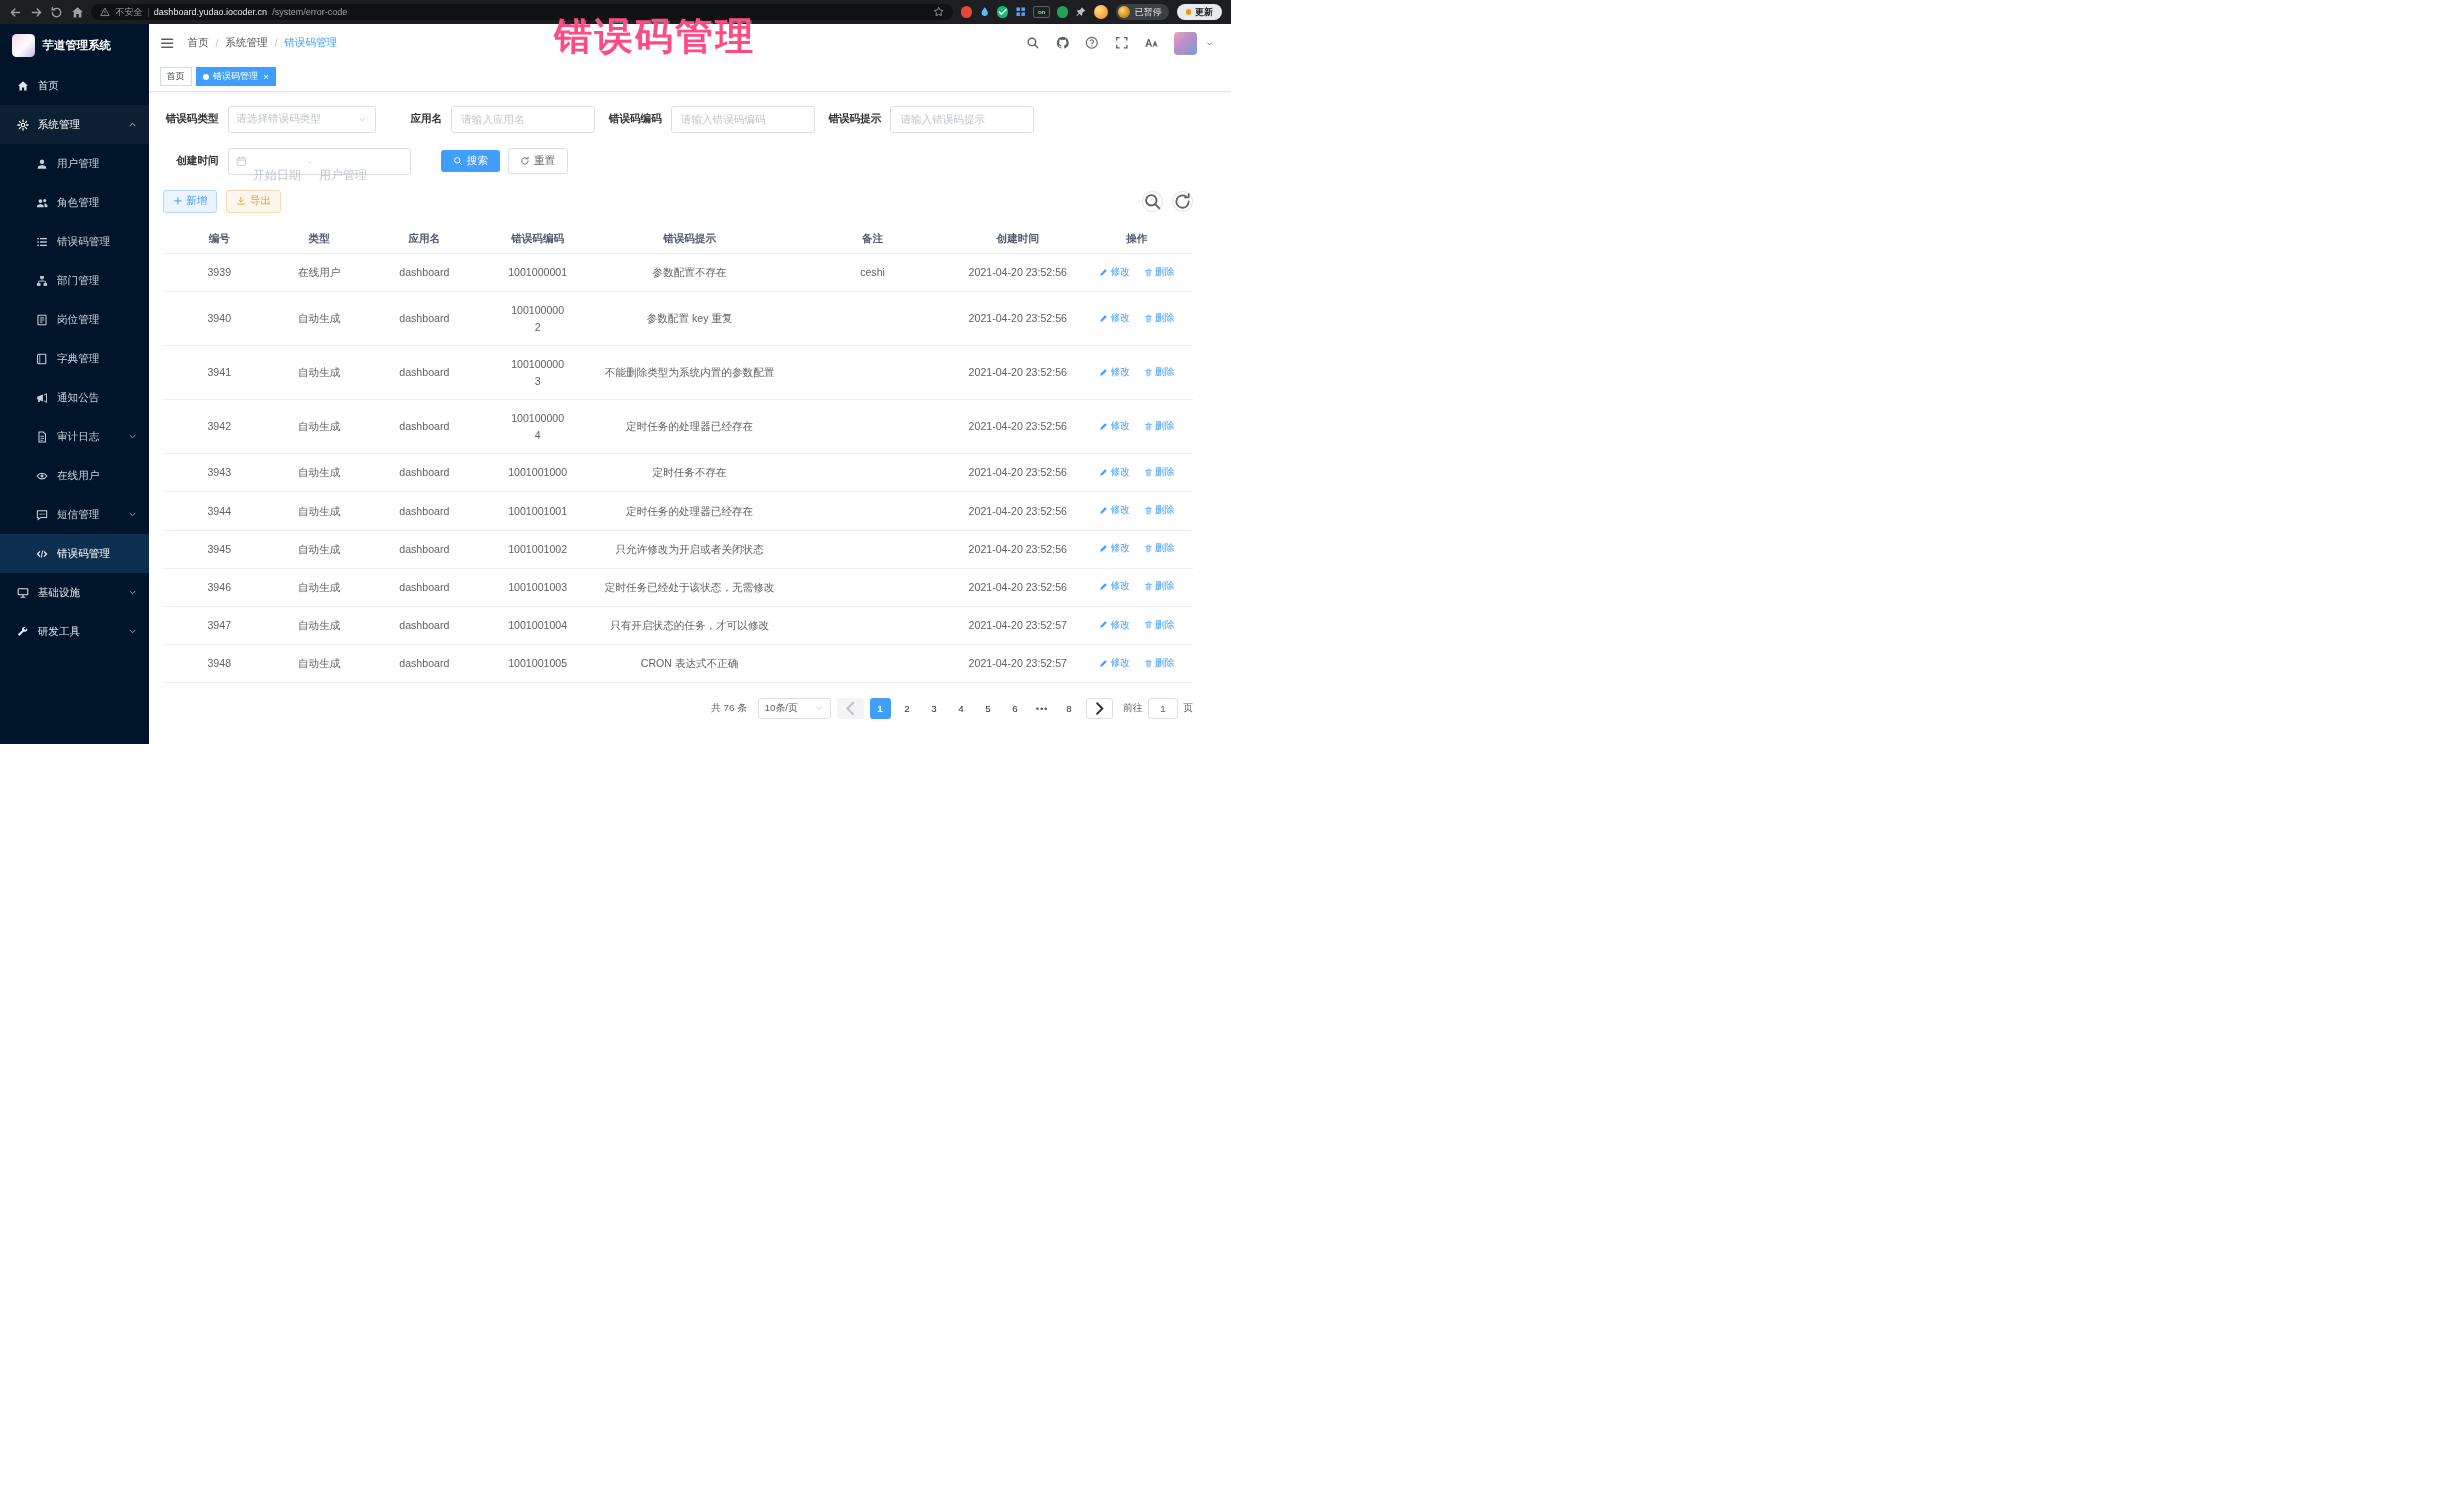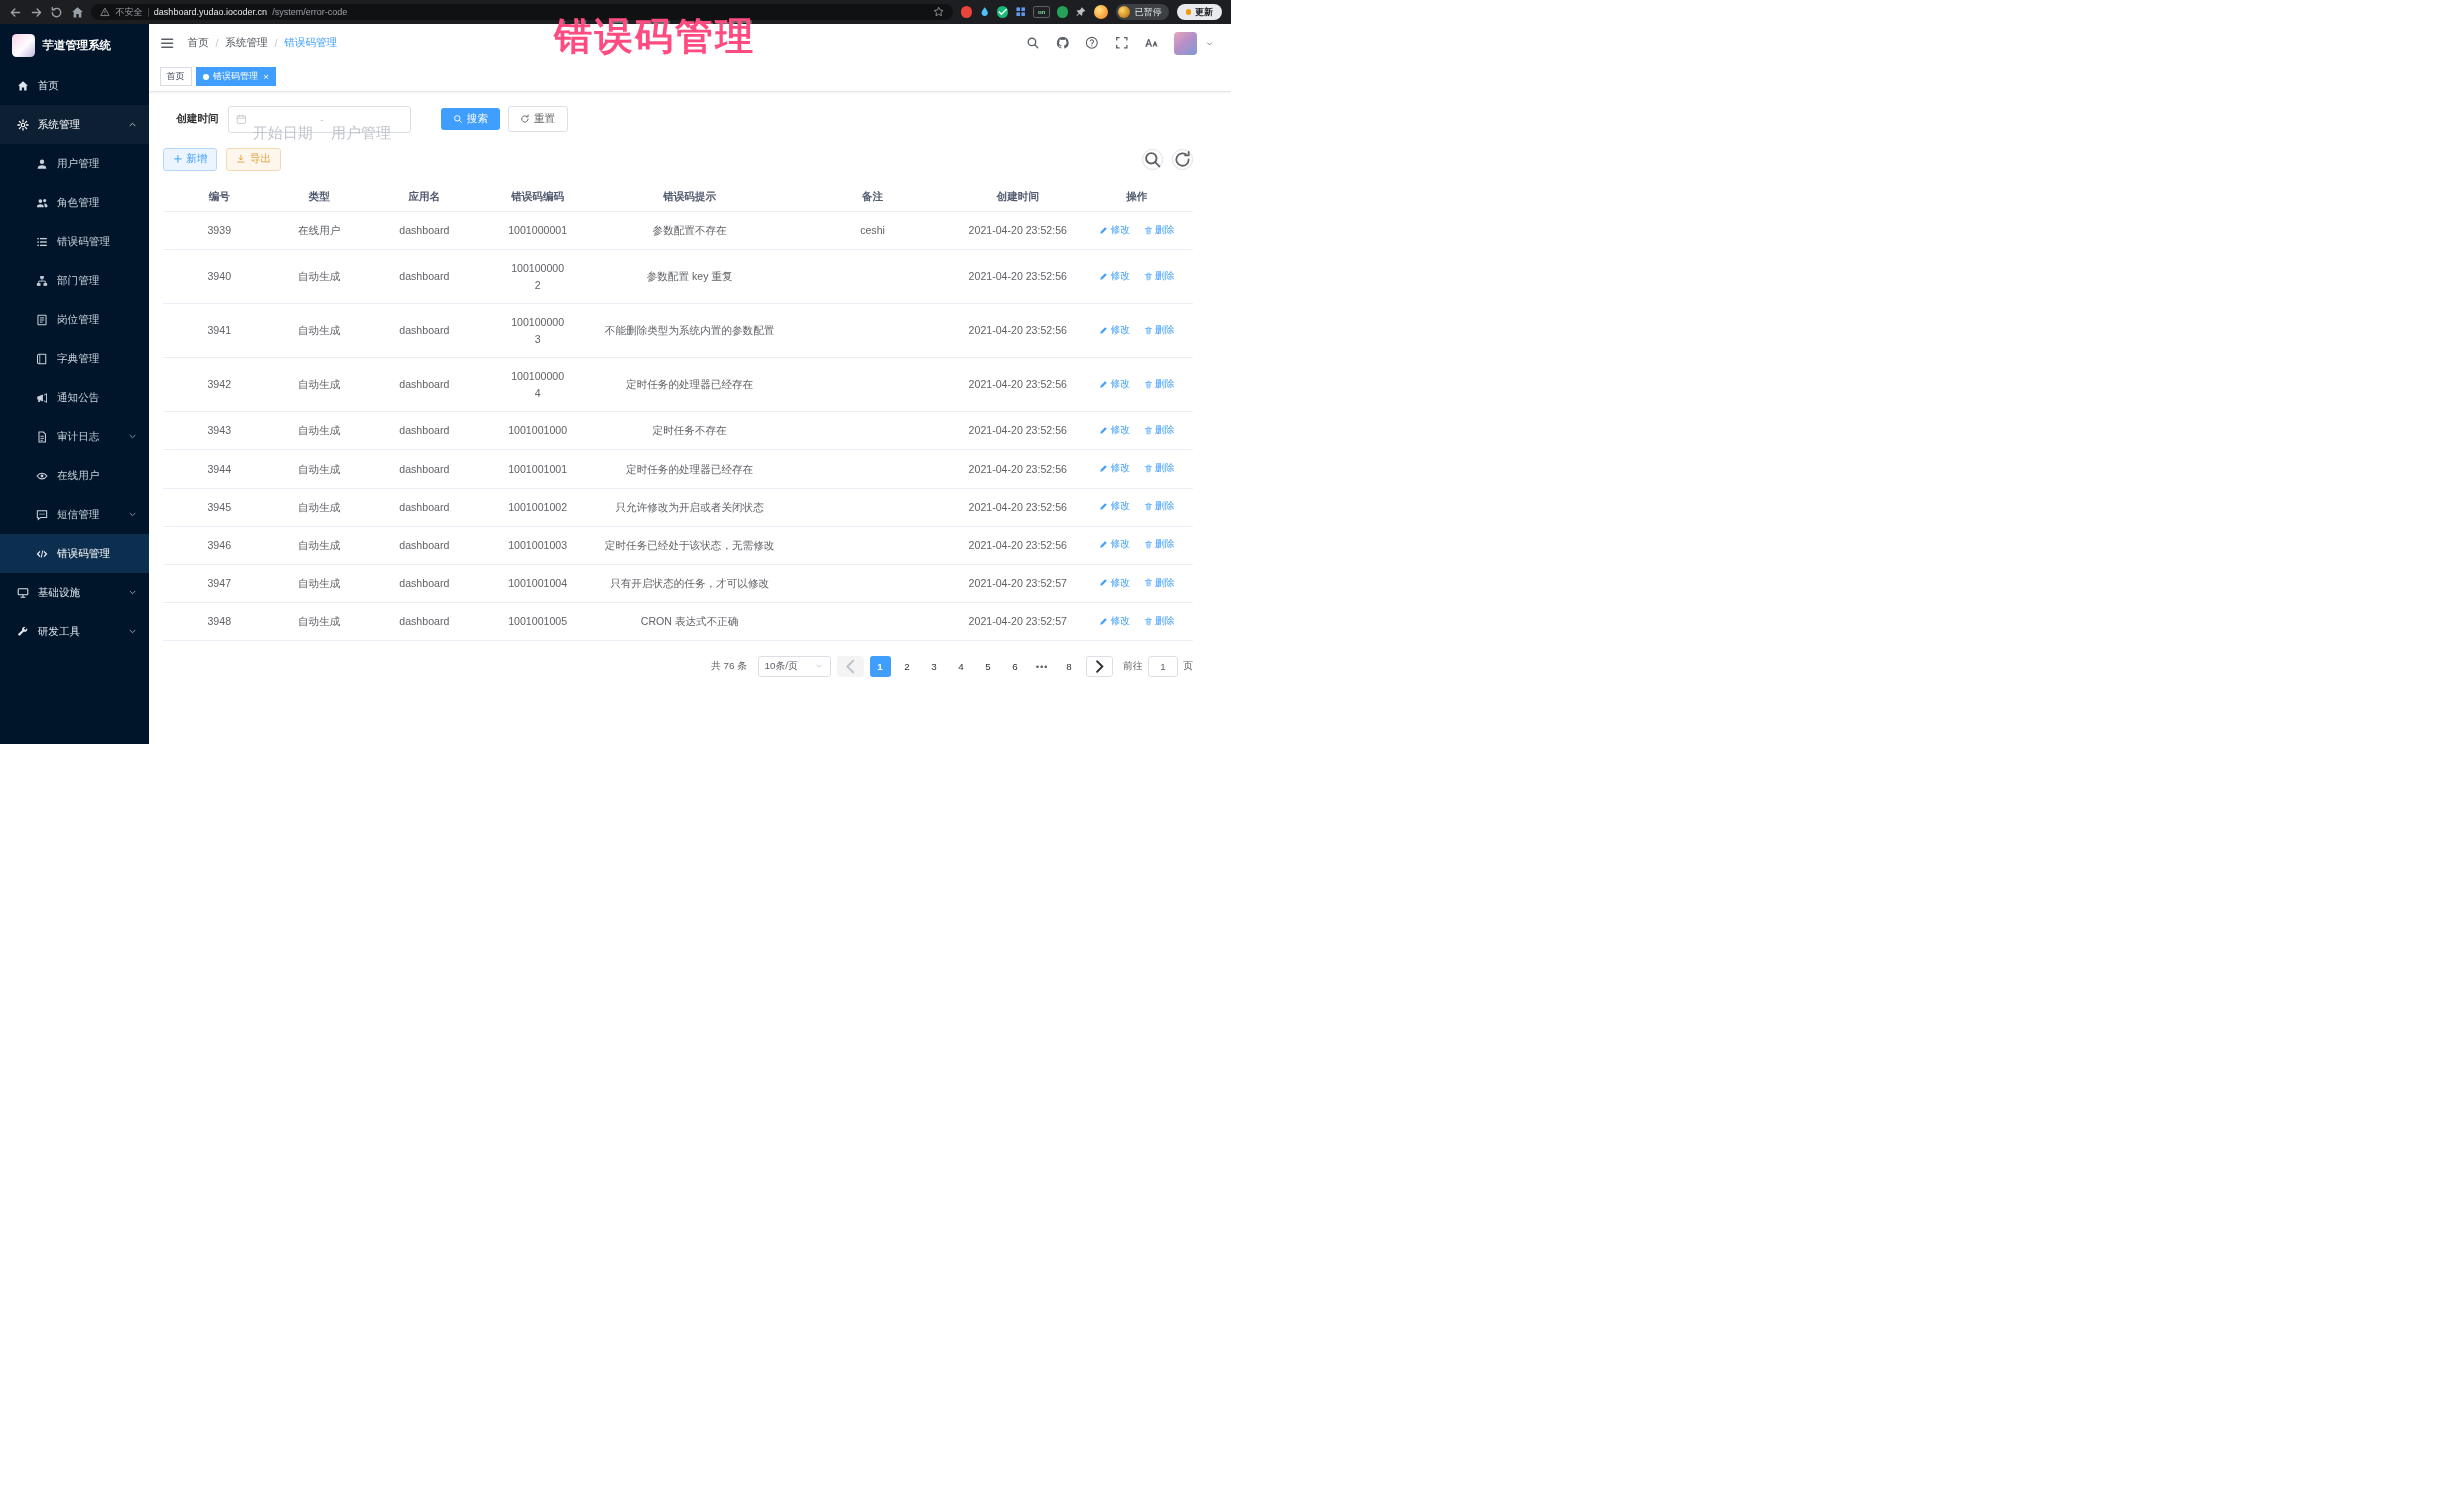--- a/index.html
+++ b/index.html
@@ -102,21 +102,21 @@
   .ctl { height:27px; border:0.8px solid #dcdfe6; border-radius:3px; background:#fff; font-size:10.6px; }
   .select-box { width:148px; display:flex; align-items:center; padding:0 7.6px; cursor:pointer; }
   .placeholder { color:#c0c4cc; flex:1; white-space:nowrap; overflow:hidden; }
   .sel-caret { width:9px; height:9px; color:#c0c4cc; flex:none; }
   .sel-caret svg { width:100%; height:100%; display:block; }
   .txt-input { width:144px; padding:0 9px; color:#606266; outline:none; }
   .txt-input::placeholder { color:#c0c4cc; }
   .date-range { width:183px; display:flex; align-items:center; gap:6px; padding:0 7.6px; cursor:text; }
   .dr-ic { width:10.6px; height:10.6px; color:#c0c4cc; flex:none; }
   .dr-ic svg { width:100%; height:100%; display:block; }
-  .dr-txt { color:#c0c4cc; font-size:15px; white-space:nowrap;margin-top:28px; }
+  .dr-txt { color:#c0c4cc; font-size:12px; white-space:nowrap;margin-top:28px; }
   .dr-sep { color:#c0c4cc; font-size:9.8px; margin:0 1.5px; }
   .btn { display:inline-flex; align-items:center; justify-content:center; gap:3.8px; border-radius:3px;
     font-size:10.6px; cursor:pointer; border:0.8px solid transparent; white-space:nowrap; }
   .btn svg { width:9.8px; height:9.8px; }
   .btn-search { height:22px; padding:0 11.4px; background:#409eff; color:#fff; margin-left:19.7px; }
   .btn-reset { height:26px; padding:0 11.4px; background:#fff; border-color:#dcdfe6; color:#606266; margin-left:7.6px; }
 
   
   .toolbar { display:flex; align-items:center; margin:4.5px 0 12px; }
   .btn-add { height:23px; padding:0 9px; background:#ecf5ff; border-color:#b3d8ff; color:#409eff; margin-left:7.6px; }
@@ -490,20 +490,45 @@
   </div>
         <div class="tag active">
     <span class="tag-dot"></span>
     <span>错误码管理</span>
     <span class="tag-close">×</span>
   </div>
       </div>
 
     <div class="content">
 
+      <div class="frow">
+        <div class="fitem">
+          <span class="flabel">错误码类型</span>
+          <div class="ctl select-box">
+            <span class="placeholder">请选择错误码类型</span>
+            <span class="sel-caret">
+                <svg viewBox="0 0 16 16" fill="currentColor" aria-hidden="true" style="width:100%;height:100%;display:block">
+                  <path d="M3.6 5.8 8 10.2l4.4-4.4" fill="none" stroke="currentColor" stroke-width="1.6" stroke-linecap="round"></path>
+                </svg>
+              </span>
+          </div>
+        </div>
+        <div class="fitem">
+          <span class="flabel">应用名</span>
+          <input class="ctl txt-input" placeholder="请输入应用名" style="">
+        </div>
+        <div class="fitem">
+          <span class="flabel">错误码编码</span>
+          <input class="ctl txt-input" placeholder="请输入错误码编码" style="">
+        </div>
+        <div class="fitem">
+          <span class="flabel">错误码提示</span>
+          <input class="ctl txt-input" placeholder="请输入错误码提示" style="">
+        </div>
+      </div>
 
       <div class="frow">
         <div class="fitem">
           <span class="flabel">创建时间</span>
           <div class="ctl date-range">
             <span class="dr-ic">
                 <svg viewBox="0 0 16 16" fill="currentColor" aria-hidden="true" style="width:100%;height:100%;display:block">
                   <rect x="1.8" y="2.8" width="12.4" height="11.4" rx="1" fill="none" stroke="currentColor" stroke-width="1.3"></rect>
                   <path d="M1.8 6.2h12.4M5.2 1.2v3.2M10.8 1.2v3.2" fill="none" stroke="currentColor" stroke-width="1.3"></path>
                 </svg>

